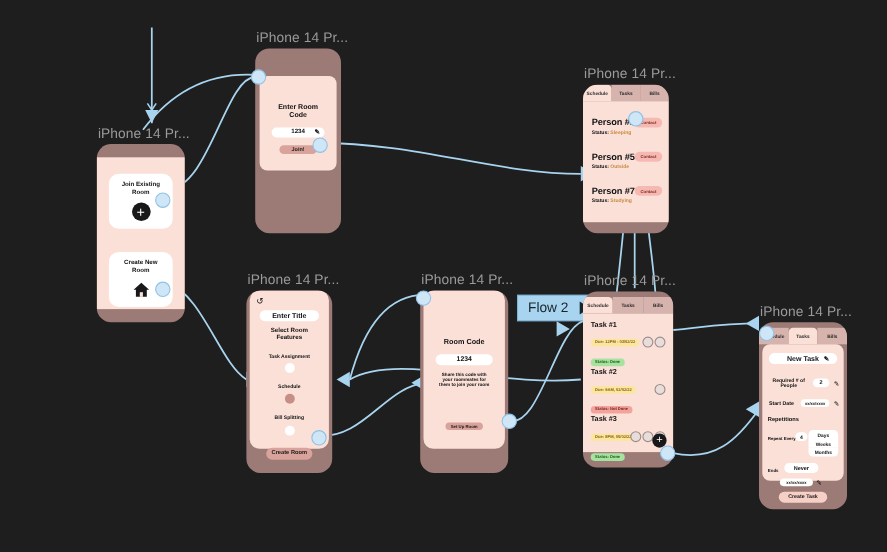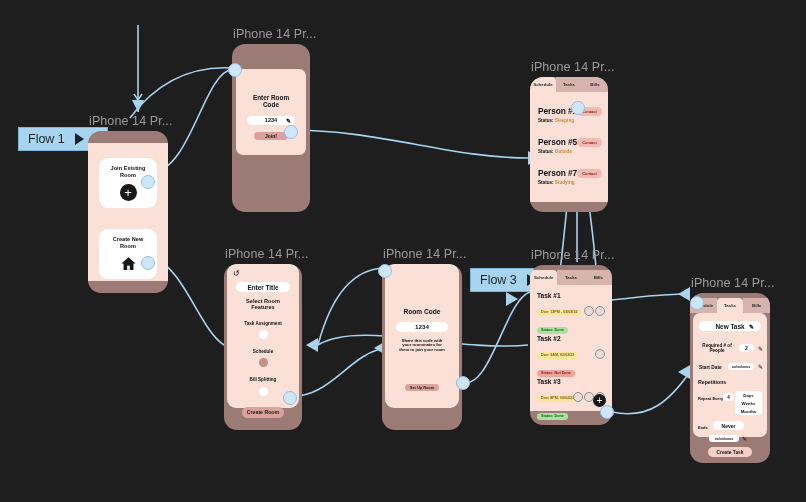--- a/index.html
+++ b/index.html
@@ -94,26 +94,22 @@
       <polygon points="318,338 306,345 318,352"></polygon>
       <polygon points="386,341 374,348 386,355"></polygon>
       <polygon points="530,285 542,292 530,299"></polygon>
       <polygon points="690,287 678,294 690,301"></polygon>
       <polygon points="690,365 678,372 690,379"></polygon>
       <polygon points="138,112 132,100 144,100"></polygon>
       <polygon points="506,292 518,299 506,306" transform="translate(0,0)"></polygon>
     </g>
   </svg>
 
-  <div class="flowtag" style="left:18px;top:127px;width:70px;">
-    <span>Flow 1</span>
-    <span class="play" style="border-left:0;width:0;height:0;border-top:6px solid transparent;border-bottom:6px solid transparent;border-left:9px solid #16242c;"></span>
-  </div>
   <div class="flowtag" style="left:470px;top:268px;width:66px;">
-    <span>Flow 3</span>
+    <span>Flow 2</span>
     <span class="play" style="border-left:0;width:0;height:0;border-top:6px solid transparent;border-bottom:6px solid transparent;border-left:9px solid #16242c;"></span>
   </div>
 
   <div class="frame" style="left:88px;top:131px;width:80px;height:162px;">
     <div class="frame-title">iPhone 14 Pr...</div>
     <div class="device">
       <div class="screen" style="top:12px;bottom:12px;">
         <div class="card" style="width:58px;height:50px;margin-top:15px;">
           <div class="ttl" style="font-size:5.6px;">Join Existing</div>
           <div class="ttl" style="font-size:5.6px;">Room</div>

